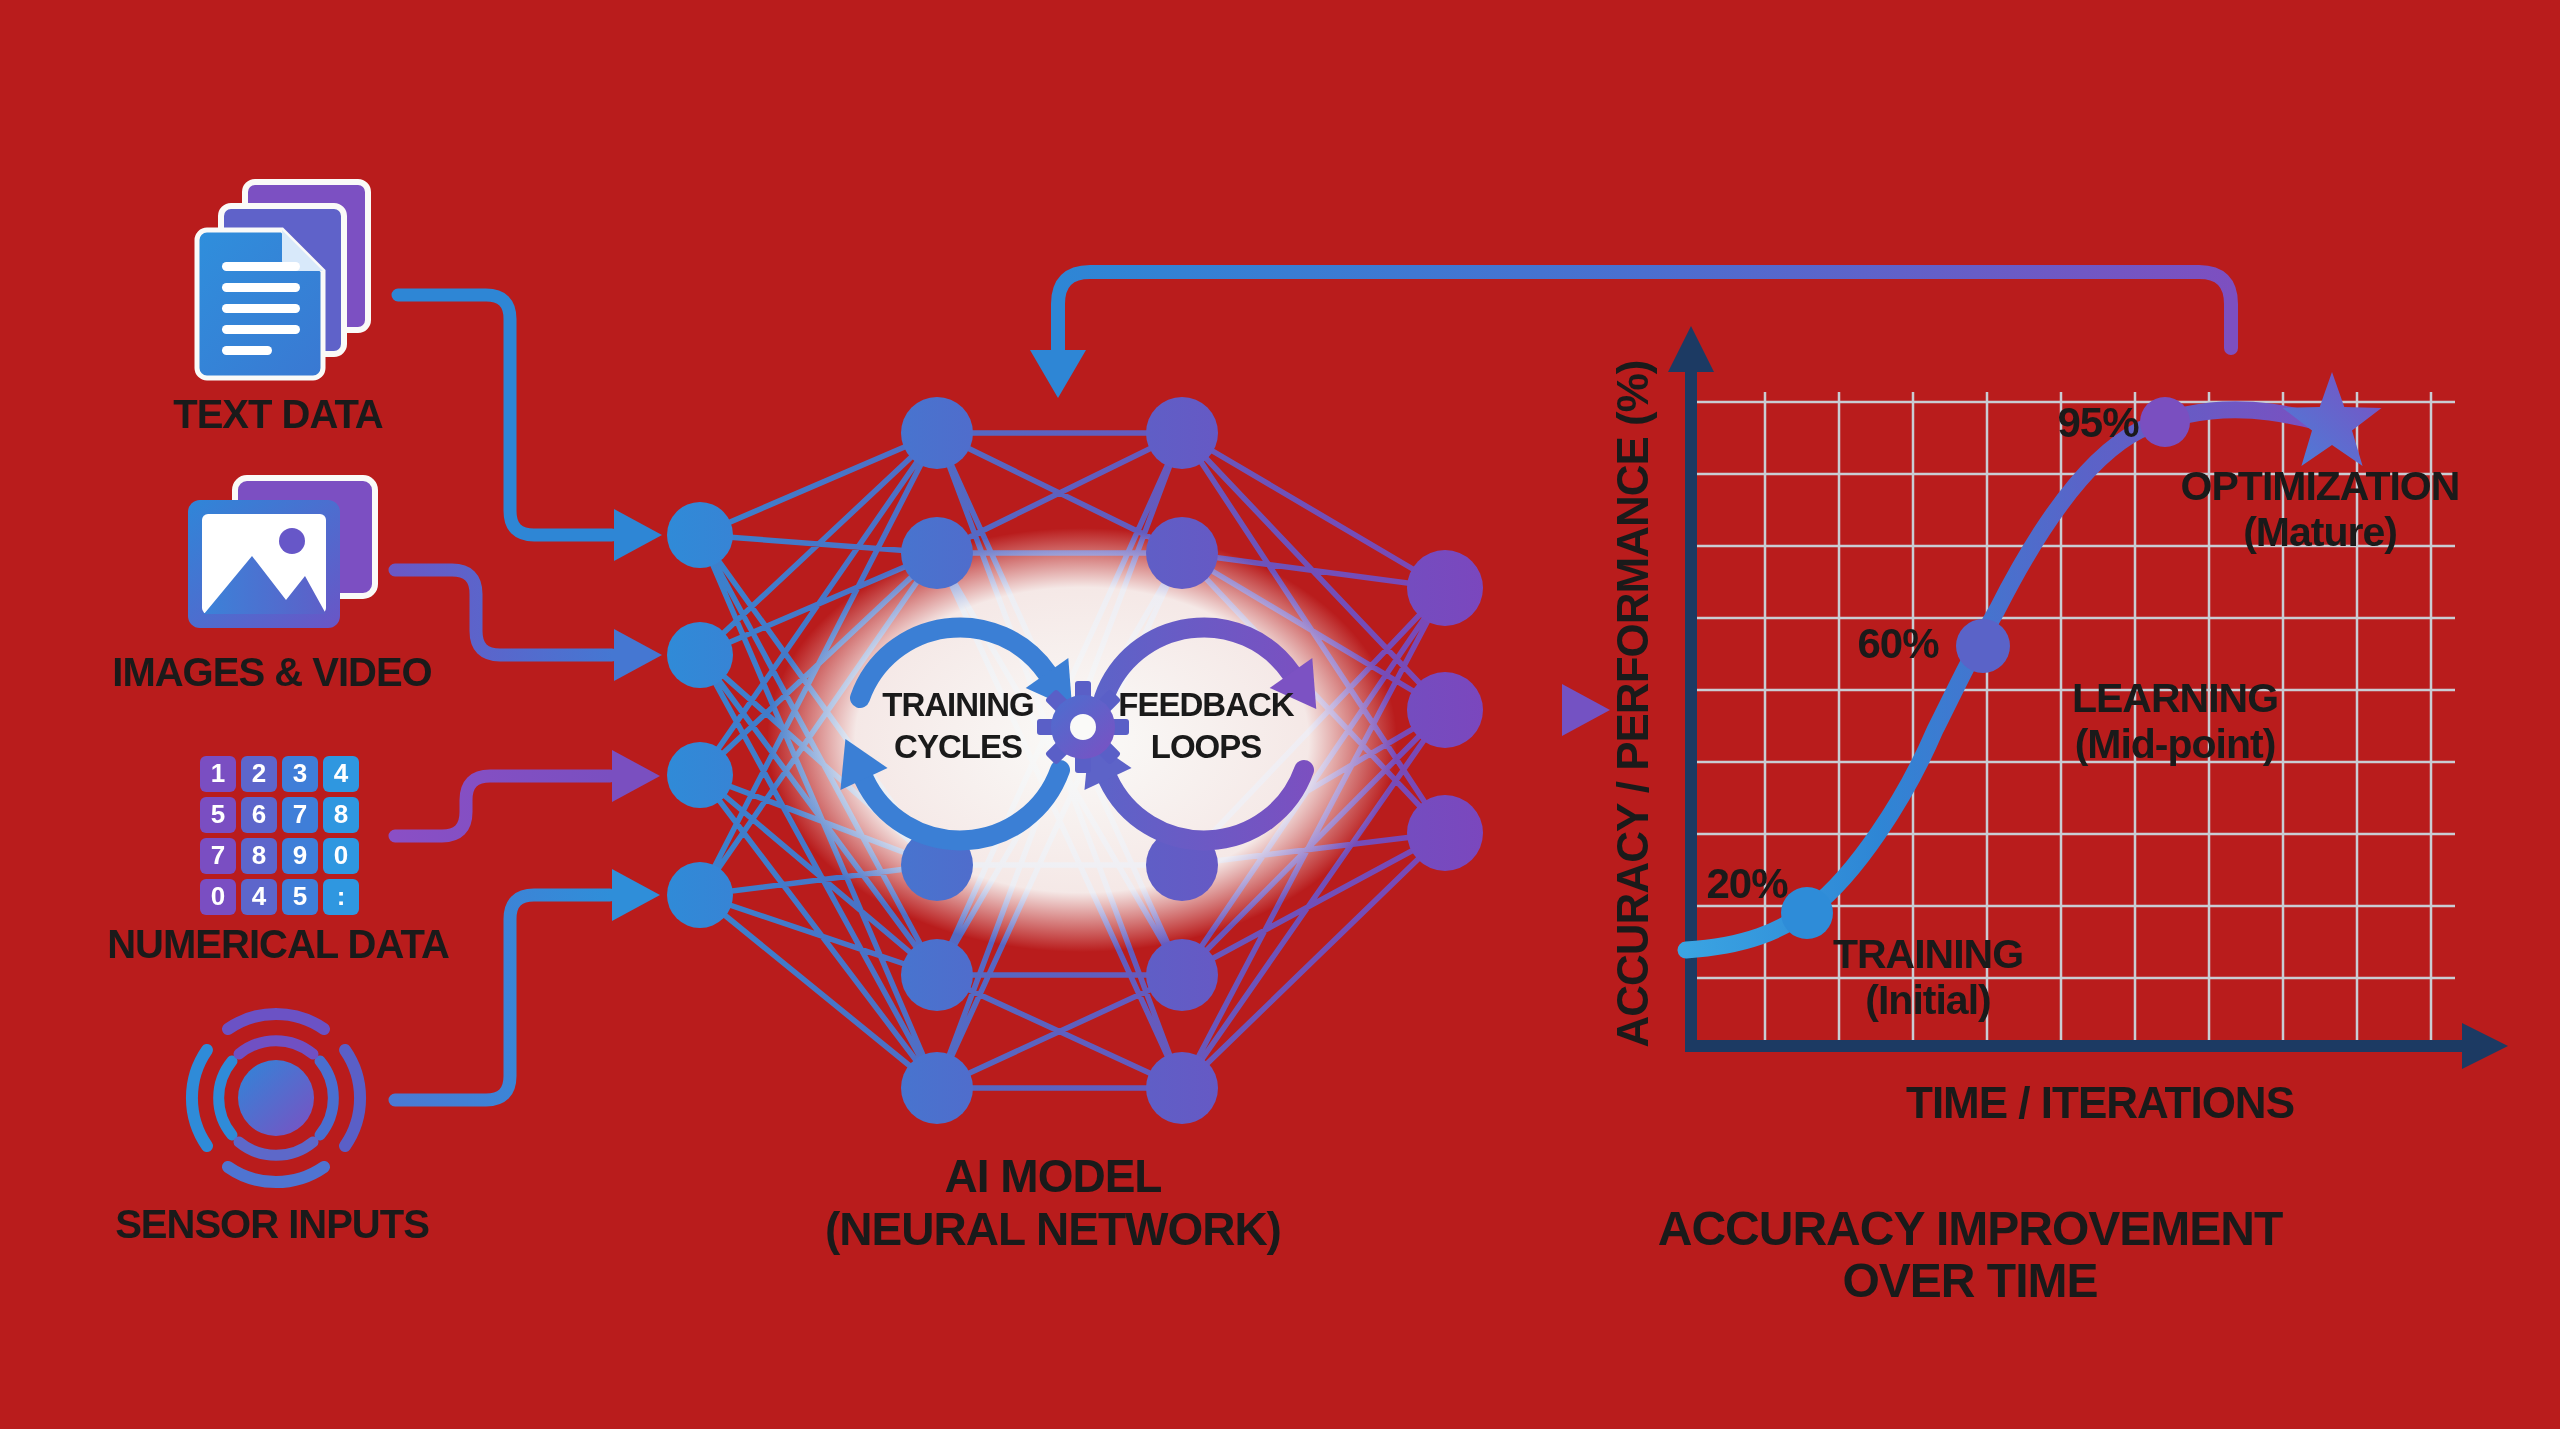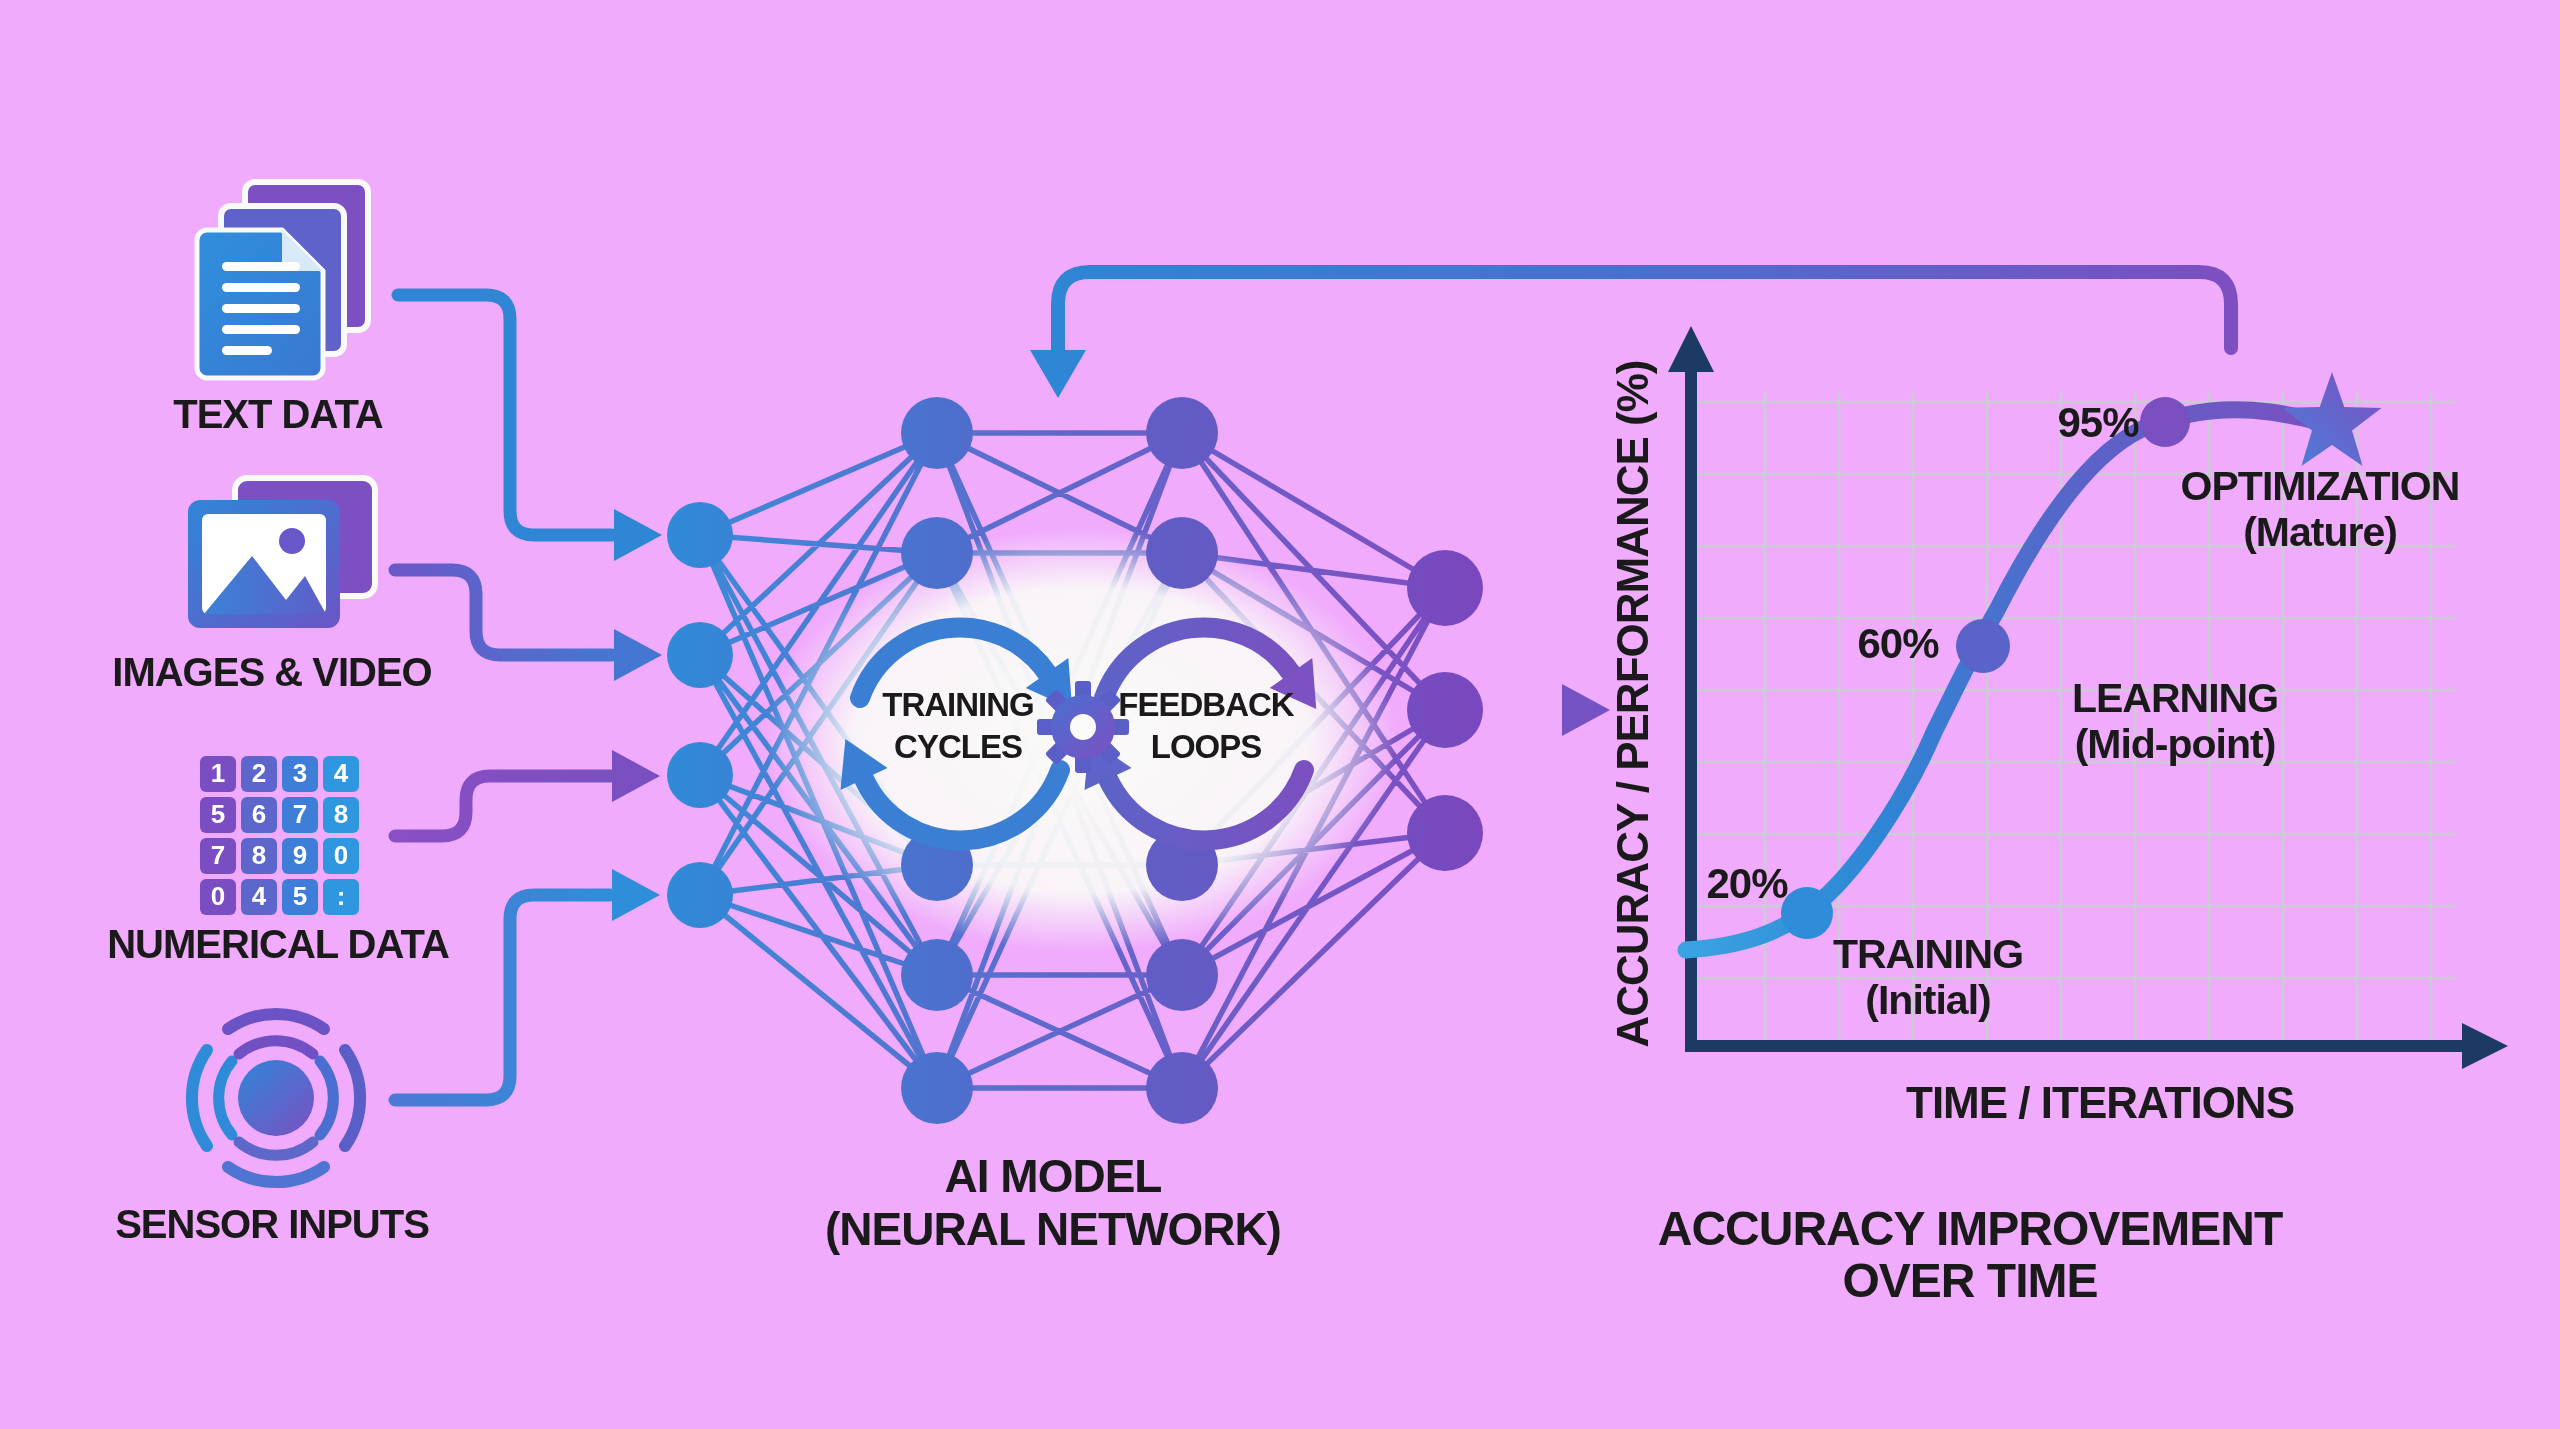--- a/index.html
+++ b/index.html
@@ -1,16 +1,16 @@
 <!DOCTYPE html>
 <html><head>
 <meta charset="utf-8">
 <style>
   html,body{margin:0;padding:0;background:#fafaf8;}
-  #stage{position:relative;width:2560px;height:1429px;background:#f0abfc;overflow:hidden;
+  #stage{position:relative;width:2560px;height:1429px;background:#b91c1c;overflow:hidden;
          font-family:"Liberation Sans",sans-serif;}
   svg{display:block}
   text{font-family:"Liberation Sans",sans-serif;font-weight:bold;fill:#1a1a1a;}
   .lbl      {font-size:40px;letter-spacing:-1px;text-anchor:middle;}
   .lbl-lg   {font-size:46px;letter-spacing:-1px;text-anchor:middle;}
   .loop-txt {font-size:33px;letter-spacing:-1px;text-anchor:middle;}
   .pct      {font-size:42px;letter-spacing:-1px;text-anchor:middle;}
   .stage    {font-size:41px;letter-spacing:-1px;text-anchor:middle;}
   .axis-lbl {font-size:44px;letter-spacing:-1px;text-anchor:middle;}
   .title    {font-size:48px;letter-spacing:-1px;text-anchor:middle;}

